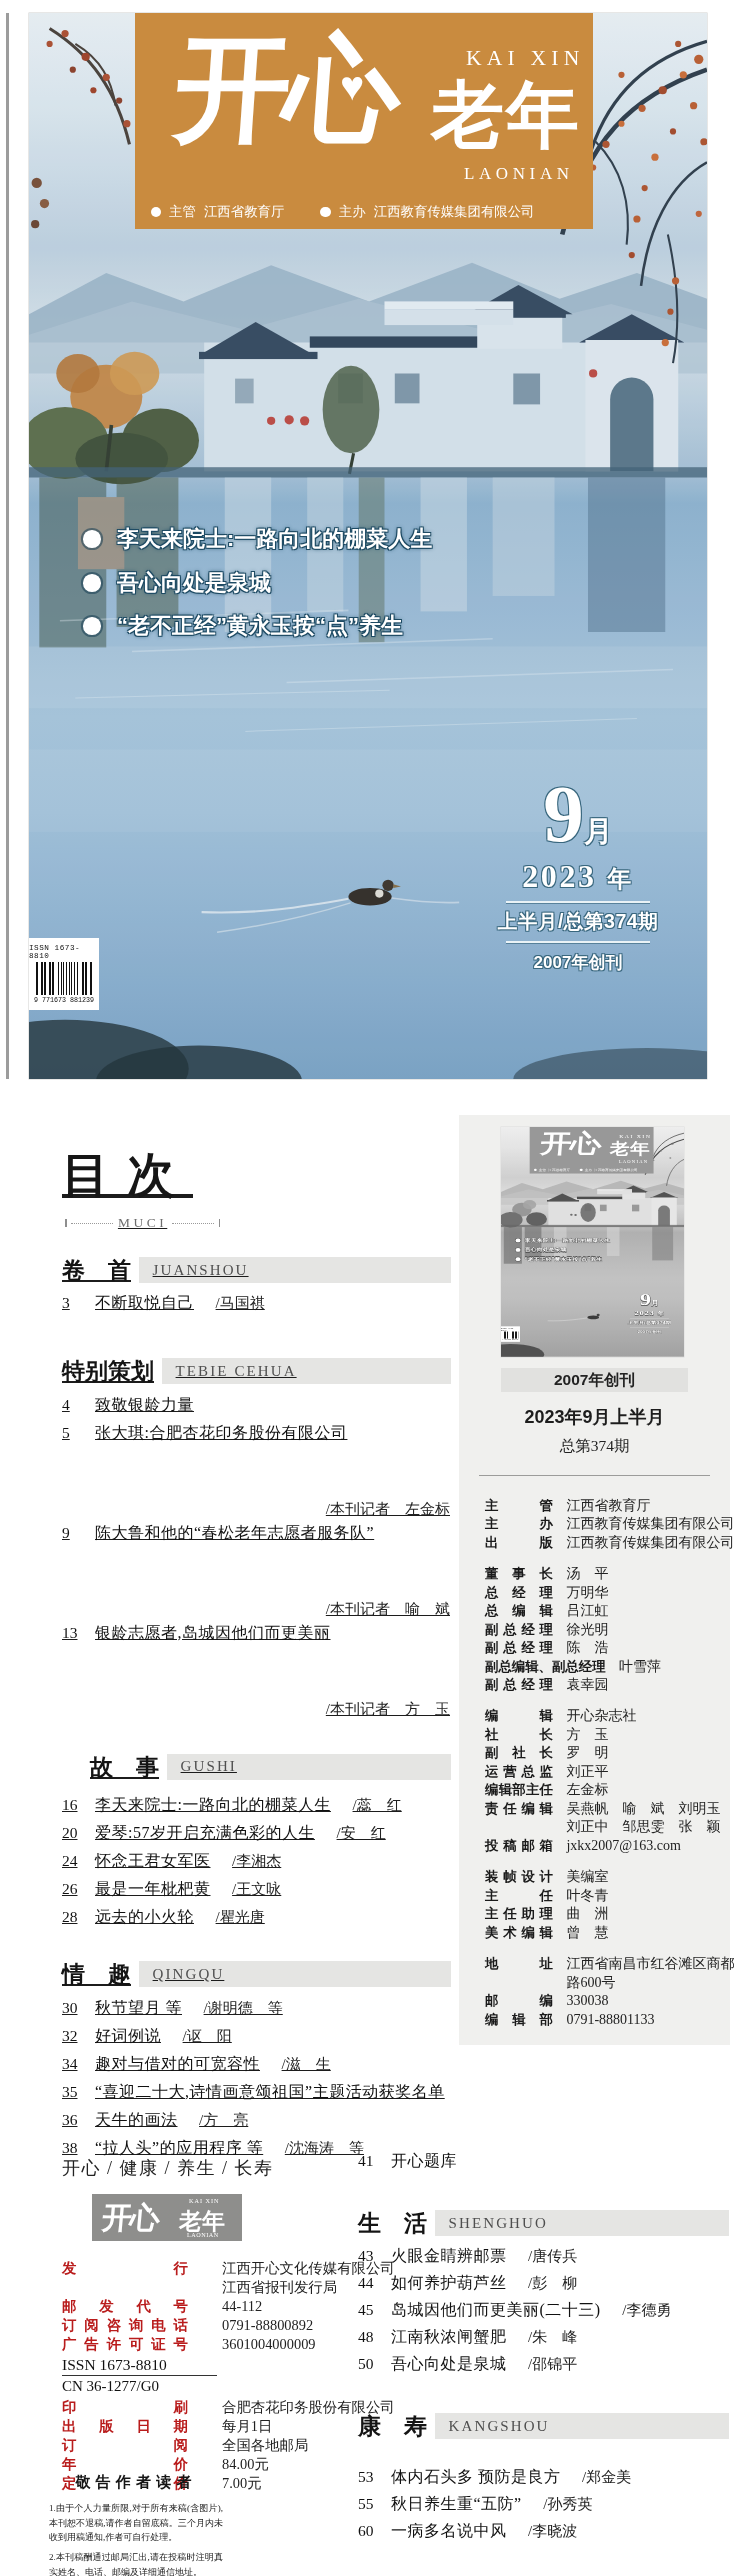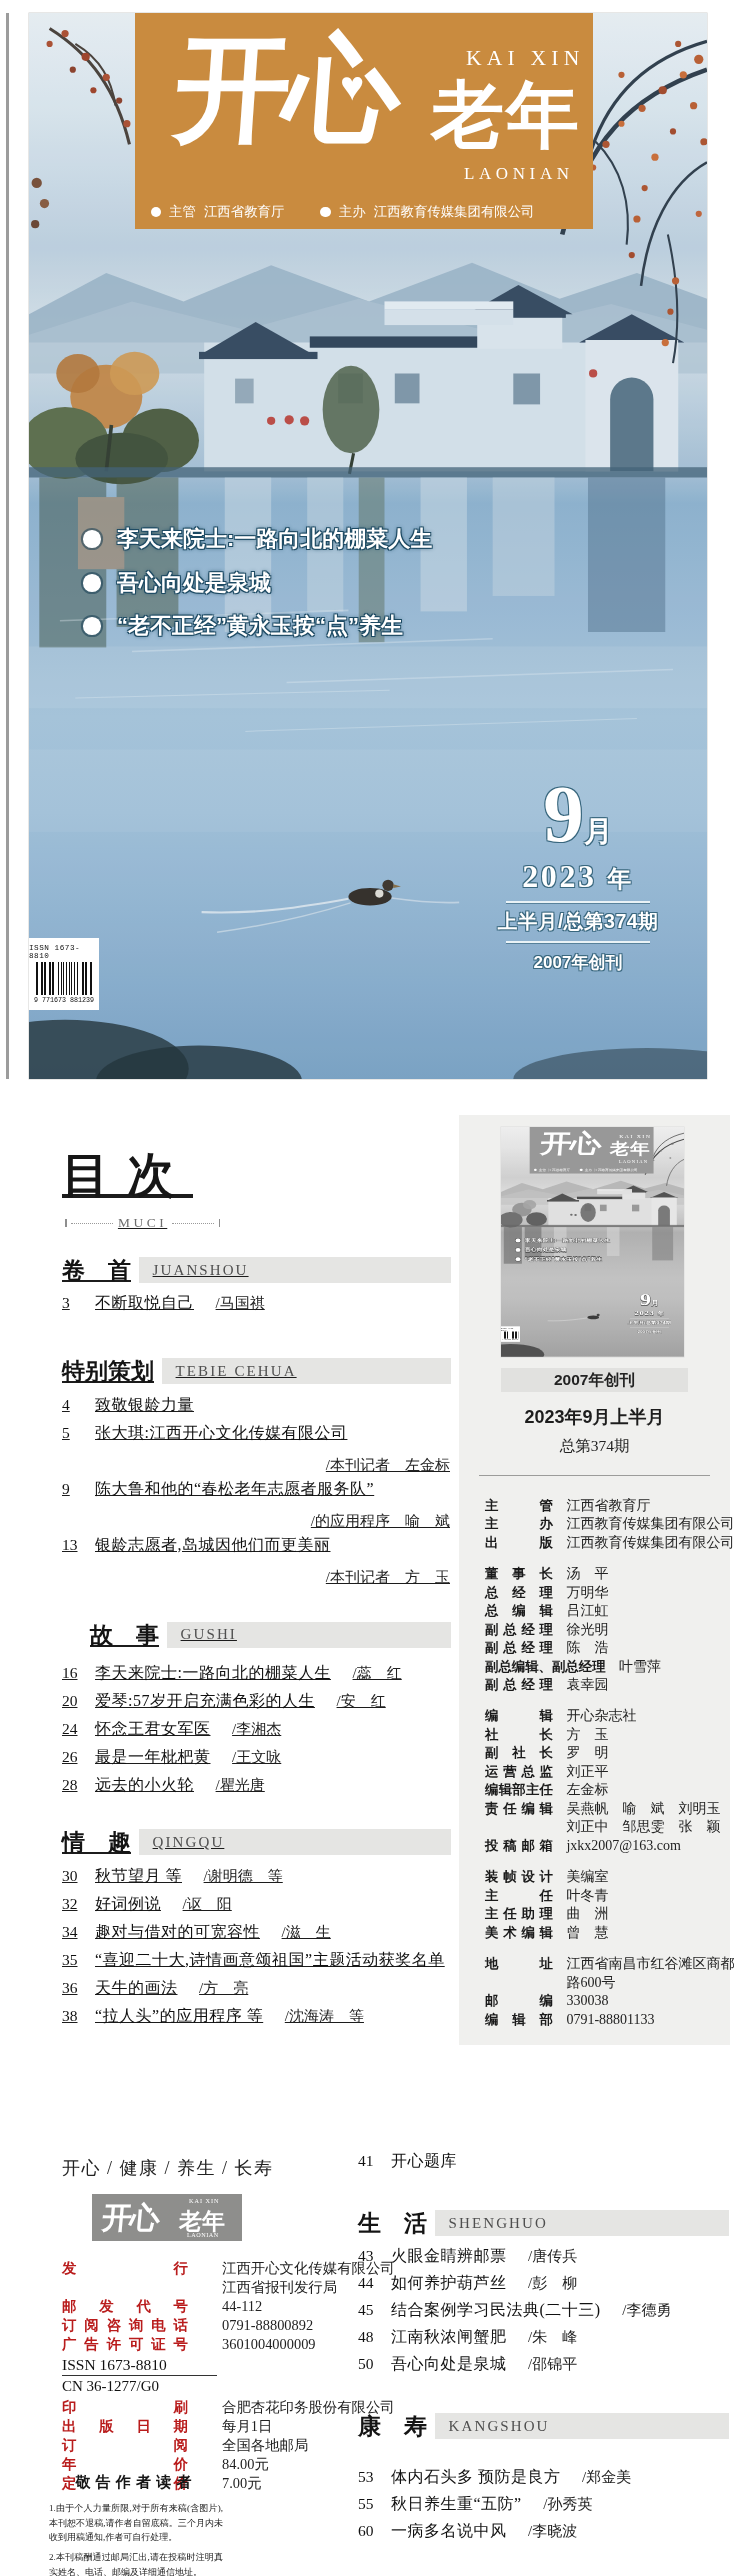--- a/index.html
+++ b/index.html
@@ -73,21 +73,21 @@
   .muci-py{font-size:13.4px;letter-spacing:3.6px;color:#6e6e6e;}
   .sec-head{display:flex;align-items:stretch;height:26px;}
   .sec-zh{font-family:"Liberation Sans",sans-serif;font-weight:bold;font-size:23px;line-height:26px;
           color:#141414;white-space:pre;}
   .sec-band{flex:1;margin-left:8.2px;background:#e5e5e3;display:flex;align-items:center;padding-left:13.4px;}
   .sec-py{font-size:15px;color:#4f4f4f;letter-spacing:2.1px;}
   .toc-item{display:flex;align-items:baseline;height:28px;}
   .pg{width:33px;flex:0 0 auto;font-size:15.5px;color:#111;}
   .ti{font-size:16px;color:#111;letter-spacing:0.5px;white-space:nowrap;}
   .au{font-size:15px;color:#222;margin-left:21.6px;white-space:pre;}
-  .toc-author{height:28px;line-height:28px;text-align:right;font-size:15px;color:#222;padding-right:1px;white-space:pre;}
+  .toc-author{height:28px;line-height:28px;text-align:right;font-size:15px;color:#222;padding-right:1px;white-space:pre;margin-top:44px;}
   .mt20{margin-top:10.3px;}.mt30{margin-top:15.5px;}.mt50{margin-top:26px;}.mt60{margin-top:31px;margin-left:28px;}.mt72{margin-top:37px;}
   
   .toc-right{position:absolute;left:358px;top:2151px;width:371px;}
   .toc-right .toc-item{height:27px;}
   .mt55{margin-top:28px;}.mt62{margin-top:32px;}
   
   .pub{position:absolute;left:62px;top:2156px;width:289px;}
   .tagline{font-size:18px;letter-spacing:1.5px;color:#222;white-space:pre;}
   .pub-logo{position:relative;width:150px;height:47px;background:#8e8e8c;margin:14.4px 0 17.5px 30px;color:#fff;overflow:hidden;}
   .pl-kx{position:absolute;left:10.3px;top:4.1px;font-family:"Liberation Sans",sans-serif;font-weight:bold;
@@ -523,28 +523,28 @@
       <span class="sec-band">
           <span class="sec-py">TEBIE CEHUA</span>
         </span>
     </div>
     <div class="toc-item mt20">
       <span class="pg">4</span>
         <span class="ti">致敬银龄力量</span>
     </div>
     <div class="toc-item">
       <span class="pg">5</span>
-        <span class="ti">张大琪:江西开心文化传媒有限公司</span>
+        <span class="ti">张大琪:合肥杏花印务股份有限公司</span>
     </div>
     <div class="toc-author">/本刊记者　左金标</div>
     <div class="toc-item">
       <span class="pg">9</span>
         <span class="ti">陈大鲁和他的“春松老年志愿者服务队”</span>
     </div>
-    <div class="toc-author">/的应用程序　喻　斌</div>
+    <div class="toc-author">/本刊记者　喻　斌</div>
     <div class="toc-item">
       <span class="pg">13</span>
         <span class="ti">银龄志愿者,岛城因他们而更美丽</span>
     </div>
     <div class="toc-author">/本刊记者　方　玉</div>
 
     <div class="sec-head mt60">
       <span class="sec-zh">故　事</span>
       <span class="sec-band">
           <span class="sec-py">GUSHI</span>
@@ -630,21 +630,21 @@
         <span class="ti">火眼金睛辨邮票</span>
         <span class="au">/唐传兵</span>
     </div>
     <div class="toc-item">
       <span class="pg">44</span>
         <span class="ti">如何养护葫芦丝</span>
         <span class="au">/彭　柳</span>
     </div>
     <div class="toc-item">
       <span class="pg">45</span>
-        <span class="ti">结合案例学习民法典(二十三)</span>
+        <span class="ti">岛城因他们而更美丽(二十三)</span>
         <span class="au">/李德勇</span>
     </div>
     <div class="toc-item">
       <span class="pg">48</span>
         <span class="ti">江南秋浓闸蟹肥</span>
         <span class="au">/朱　峰</span>
     </div>
     <div class="toc-item">
       <span class="pg">50</span>
         <span class="ti">吾心向处是泉城</span>

